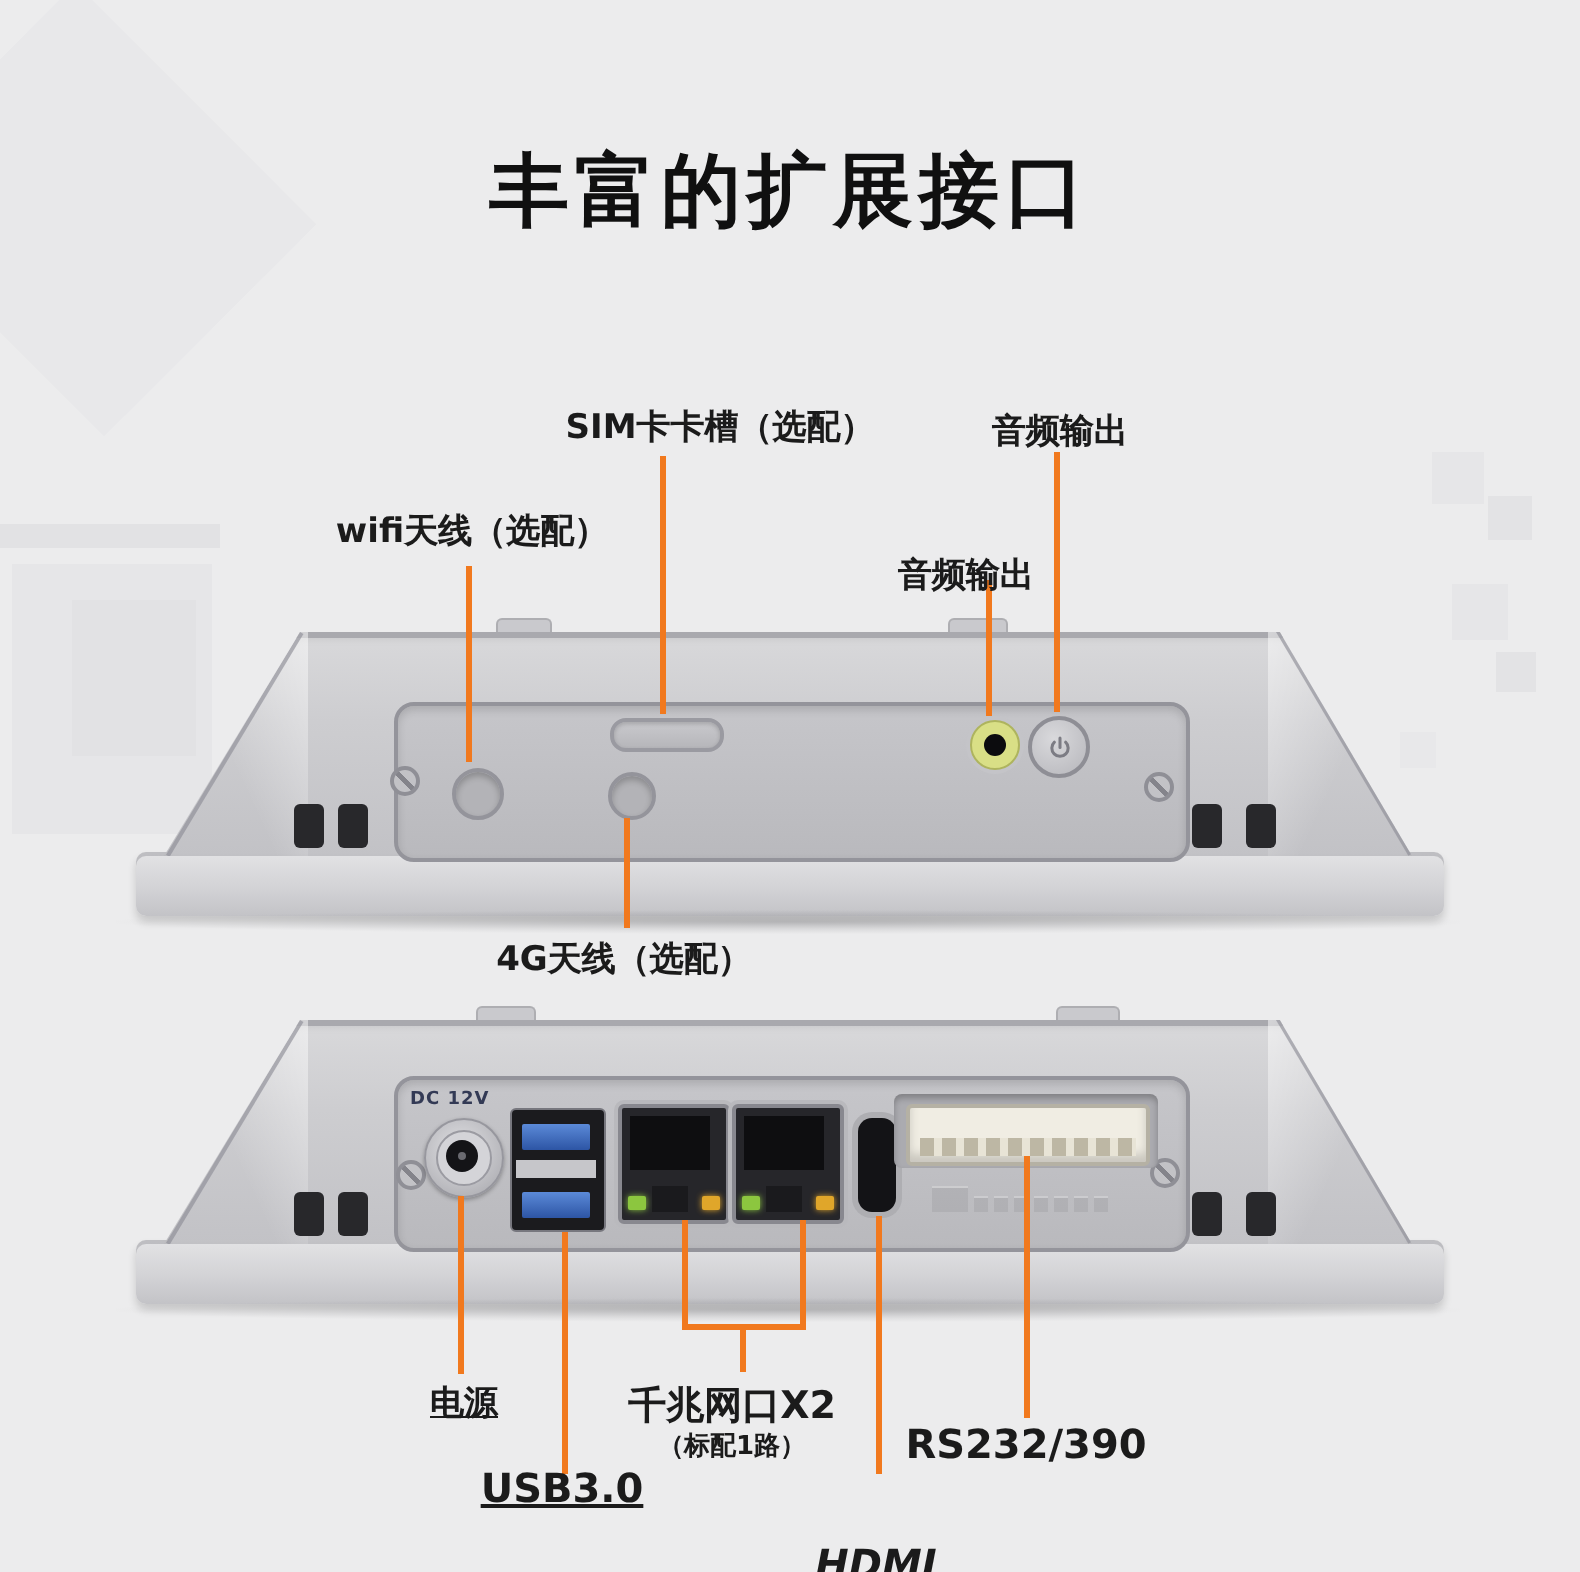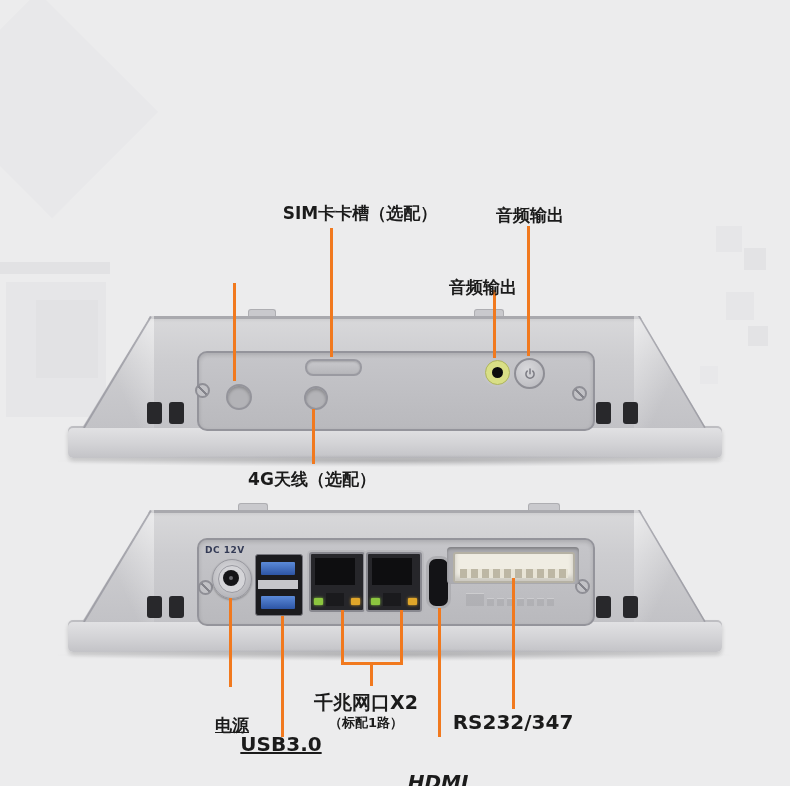--- a/index.html
+++ b/index.html
@@ -107,20 +107,21 @@
   <div class="deco" style="left:-40px;top:30px;width:170px;height:150px;background:#e8e8ea;transform:rotate(45deg);"></div>
   <div class="deco" style="left:-10px;top:262px;width:120px;height:12px;background:#e2e2e4;"></div>
   <div class="deco" style="left:6px;top:282px;width:100px;height:135px;background:#e6e6e8;"></div>
   <div class="deco" style="left:36px;top:300px;width:62px;height:78px;background:#e2e2e4;"></div>
   <div class="deco" style="left:716px;top:226px;width:26px;height:26px;background:#e6e6e8;"></div>
   <div class="deco" style="left:744px;top:248px;width:22px;height:22px;background:#e3e3e5;"></div>
   <div class="deco" style="left:726px;top:292px;width:28px;height:28px;background:#e6e6e8;"></div>
   <div class="deco" style="left:748px;top:326px;width:20px;height:20px;background:#e3e3e5;"></div>
   <div class="deco" style="left:700px;top:366px;width:18px;height:18px;background:#e8e8ea;"></div>
 
+  <div id="title">丰富的扩展接口</div>
 
   <div class="devgroup">
     <div class="tab" style="left:248px;top:309px;width:26px;"></div>
     <div class="tab" style="left:474px;top:309px;width:28px;"></div>
     <div class="bezel" style="top:426px;"></div>
     <div class="devshadow" style="top:455px;"></div>
     <div class="devbody" style="top:316px;">
       <div class="topedge"></div>
       <div class="slopehl l"></div>
       <div class="slopehl r"></div>
@@ -141,20 +142,21 @@
         <path d="M12 3.5v8" stroke="#7C7C84" stroke-width="2.6" fill="none" stroke-linecap="round"></path>
         <path d="M7.2 7a7 7 0 1 0 9.6 0" stroke="#7C7C84" stroke-width="2.6" fill="none" stroke-linecap="round"></path>
       </svg>
     </div>
     <div class="vent" style="left:147px;top:402px;"></div>
     <div class="vent" style="left:169px;top:402px;"></div>
     <div class="vent" style="left:596px;top:402px;"></div>
     <div class="vent" style="left:623px;top:402px;"></div>
   </div>
 
+  <div class="lbl" style="left:236px;top:254px;">wifi天线（选配）</div>
   <div class="lead" style="left:233px;top:283px;height:98px;"></div>
   <div class="lbl" style="left:340px;top:202px;margin-left:20px;">SIM卡卡槽（选配）</div>
   <div class="lead" style="left:330px;top:228px;height:129px;"></div>
   <div class="lbl" style="left:483px;top:276px;">音频输出</div>
   <div class="lead" style="left:493px;top:290px;height:68px;"></div>
   <div class="lbl" style="left:530px;top:204px;">音频输出</div>
   <div class="lead" style="left:527px;top:226px;height:130px;"></div>
   <div class="lead" style="left:312px;top:409px;height:55px;"></div>
   <div class="lbl" style="left:312px;top:468px;">4G天线（选配）</div>
 
@@ -212,31 +214,31 @@
       <span style="width:7px;height:7px;"></span>
         <span style="width:7px;height:7px;"></span>
     </div>
     <div class="vent" style="left:147px;top:596px;"></div>
     <div class="vent" style="left:169px;top:596px;"></div>
     <div class="vent" style="left:596px;top:596px;"></div>
     <div class="vent" style="left:623px;top:596px;"></div>
   </div>
 
   <div class="lead" style="left:229px;top:598px;height:89px;"></div>
-  <div class="lbl" style="left:232px;top:714px;text-decoration:underline;">电源</div>
+  <div class="lbl" style="left:232px;top:690px;text-decoration:underline;">电源</div>
 
   <div class="lead" style="left:281px;top:616px;height:121px;"></div>
   <div class="lbl latin" style="left:281px;top:732px;text-decoration:underline;">USB3.0</div>
 
   <div class="lead" style="left:341px;top:610px;height:53px;"></div>
   <div class="lead" style="left:400px;top:610px;height:53px;"></div>
   <div class="leadh" style="left:341px;top:662px;width:62px;"></div>
   <div class="lead" style="left:370px;top:662px;height:24px;"></div>
   <div class="lbl big" style="left:366px;top:690px;">千兆网口X2</div>
   <div class="lbl small" style="left:366px;top:714px;">（标配1路）</div>
 
   <div class="lead" style="left:438px;top:608px;height:129px;"></div>
   <div class="lbl latin" style="left:438px;top:770px;font-style:italic;">HDMI</div>
 
   <div class="lead" style="left:512px;top:578px;height:131px;"></div>
-  <div class="lbl latin" style="left:513px;top:710px;">RS232/347</div>
+  <div class="lbl latin" style="left:513px;top:710px;">RS232/390</div>
 
 </div>
 
 </body></html>

